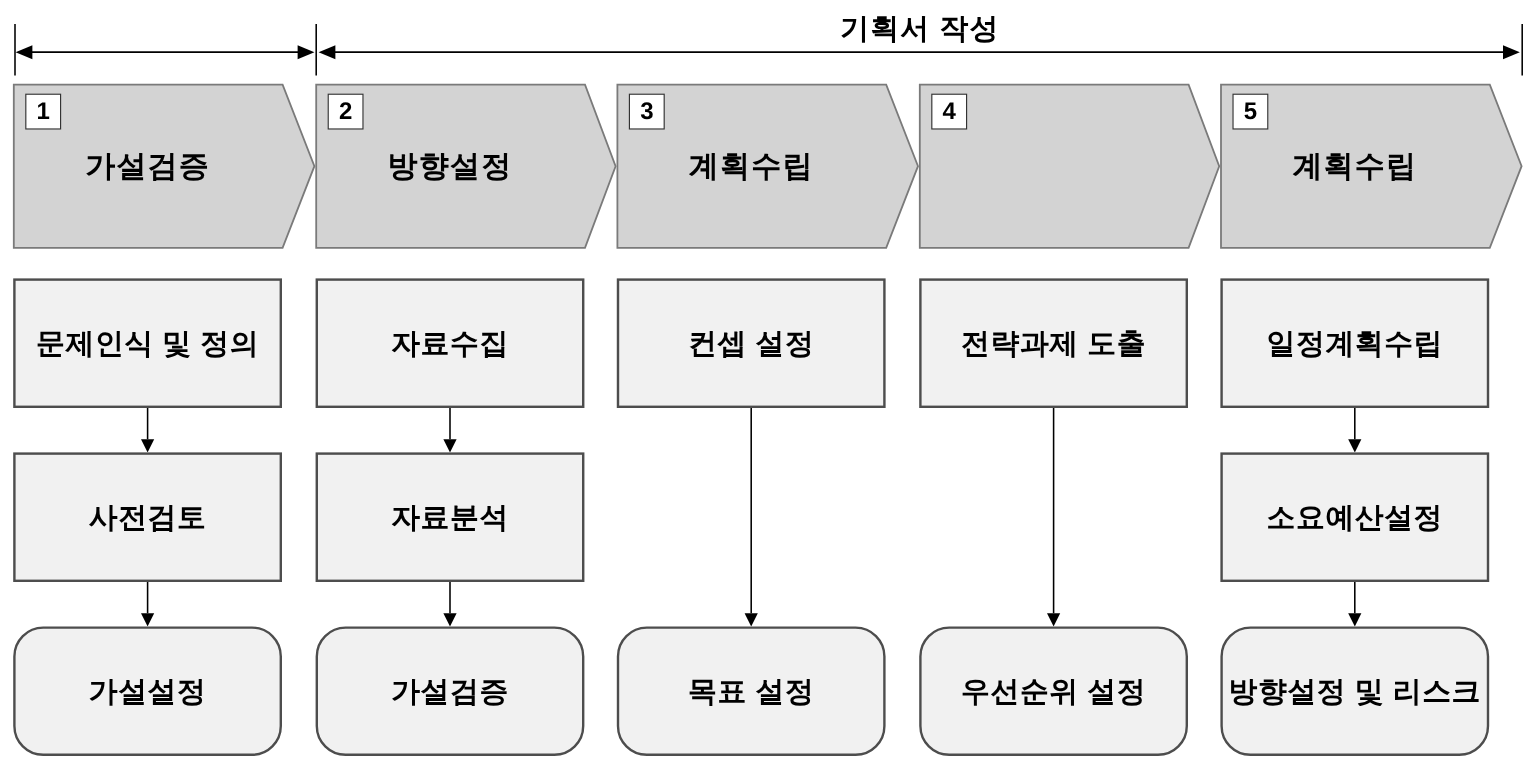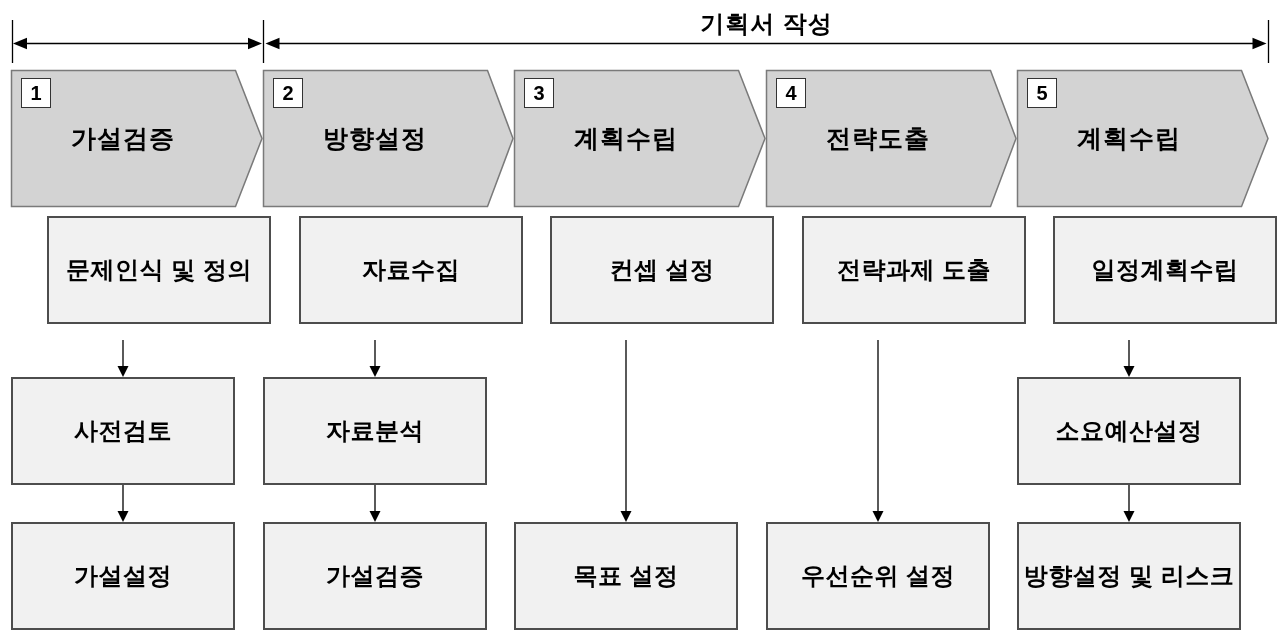--- a/index.html
+++ b/index.html
@@ -70,23 +70,23 @@
     border: 2px solid #4d4d4d;
     display: flex;
     align-items: center;
     justify-content: center;
     font-size: 24px;
     font-weight: bold;
     color: #000000;
     white-space: nowrap;
     letter-spacing: 0.5px;
   }
-  .row-1 { top: 216px; margin-left: 36px; }
+  .row-1 { top: 232px; }
   .row-2 { top: 377px; text-align: center; }
-  .row-3 { top: 522px; }
+  .row-3 { top: 522px; border-radius: 25px; }
   .col-1 { left: 11px; }
   .col-2 { left: 263px; }
   .col-3 { left: 514px; }
   .col-4 { left: 766px; }
   .col-5 { left: 1017px; }
 </style>
 </head>
 <body>
 
 <div class="canvas">
@@ -153,21 +153,20 @@
   <div class="task-box col-2 row-2">자료분석</div>
   <div class="task-box col-2 row-1">자료수집</div>
   <div class="task-box col-2 row-3">가설검증</div>
 
   <div class="step-badge" style="left:524px">3</div>
   <div class="chevron-title col-3">계획수립</div>
   <div class="task-box col-3 row-3">목표 설정</div>
   <div class="task-box col-3 row-1">컨셉 설정</div>
 
   <div class="step-badge" style="left:776px">4</div>
-  <div class="chevron-title col-4">전략도출</div>
   <div class="task-box col-4 row-1">전략과제 도출</div>
   <div class="task-box col-4 row-3">우선순위 설정</div>
 
   <div class="step-badge" style="left:1027px">5</div>
   <div class="chevron-title col-5">계획수립</div>
   <div class="task-box col-5 row-1">일정계획수립</div>
   <div class="task-box col-5 row-2">소요예산설정</div>
   <div class="task-box col-5 row-3">방향설정 및 리스크</div>
 
 </div>

